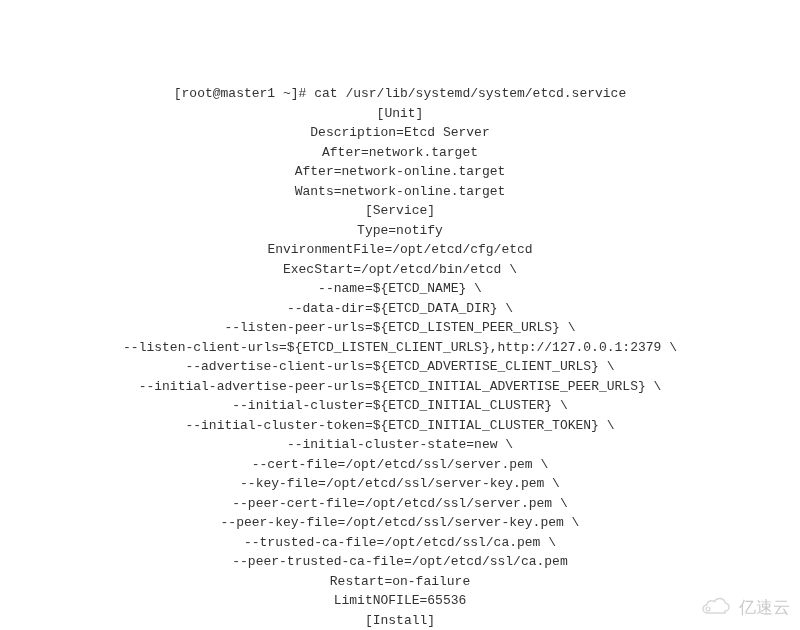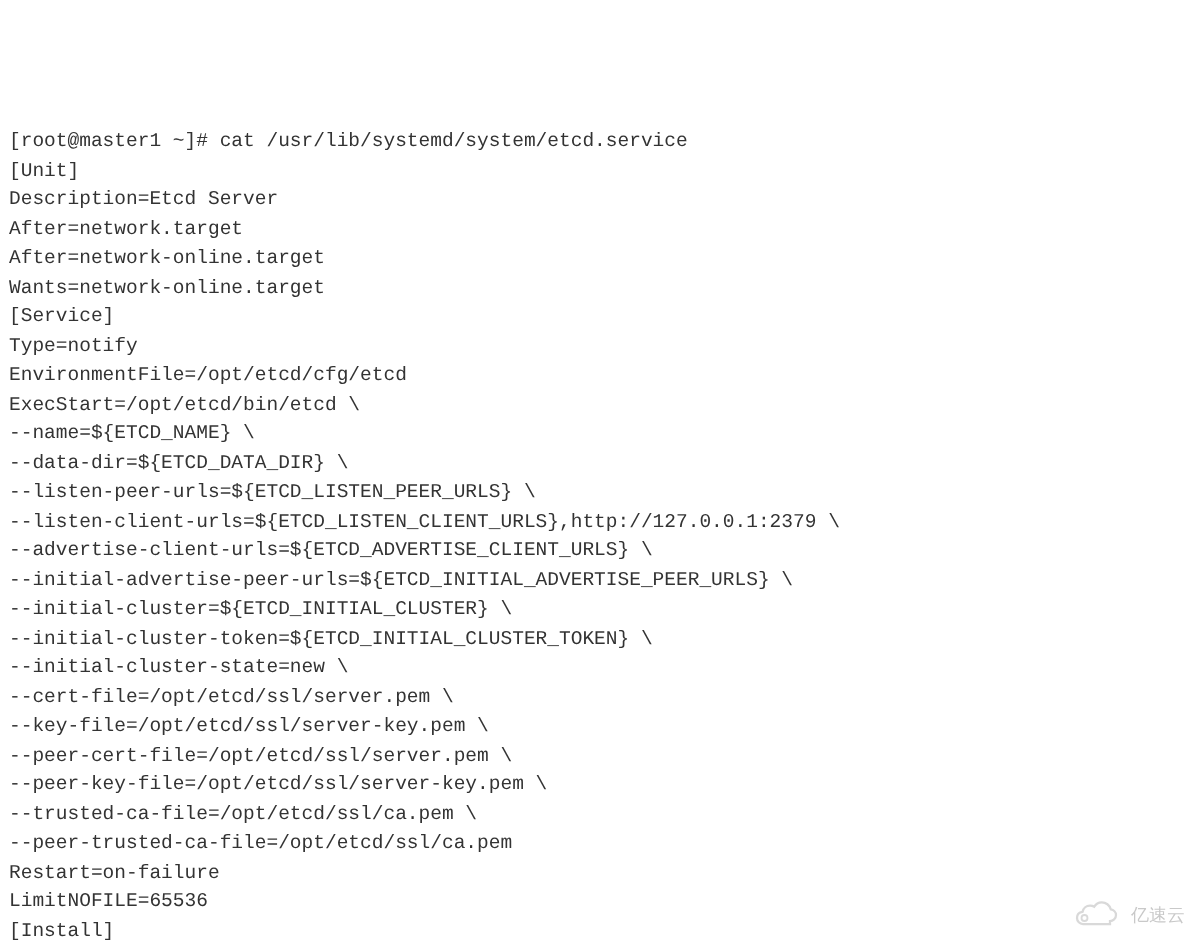--- a/index.html
+++ b/index.html
@@ -7,31 +7,32 @@
       padding: 6px;
       font-family: "Courier New", monospace;
       font-size: 13px;
       line-height: 1.5;
       color: #333;
       background: #fff;
       white-space: pre;
     }
     .term-line {
       display: block;
+      text-align: center;
     }
     .watermark {
       position: fixed;
       bottom: 10px;
       right: 10px;
       display: flex;
       align-items: center;
       gap: 6px;
       opacity: 0.45;
       font-family: Liberation Sans, sans-serif;
-      font-size: 12px;
+      font-size: 17px;
       color: #888;
     }
     .watermark .cloud-icon {
       display: inline-flex;
     }
   </style>
 </head>
 <body>
 
 

